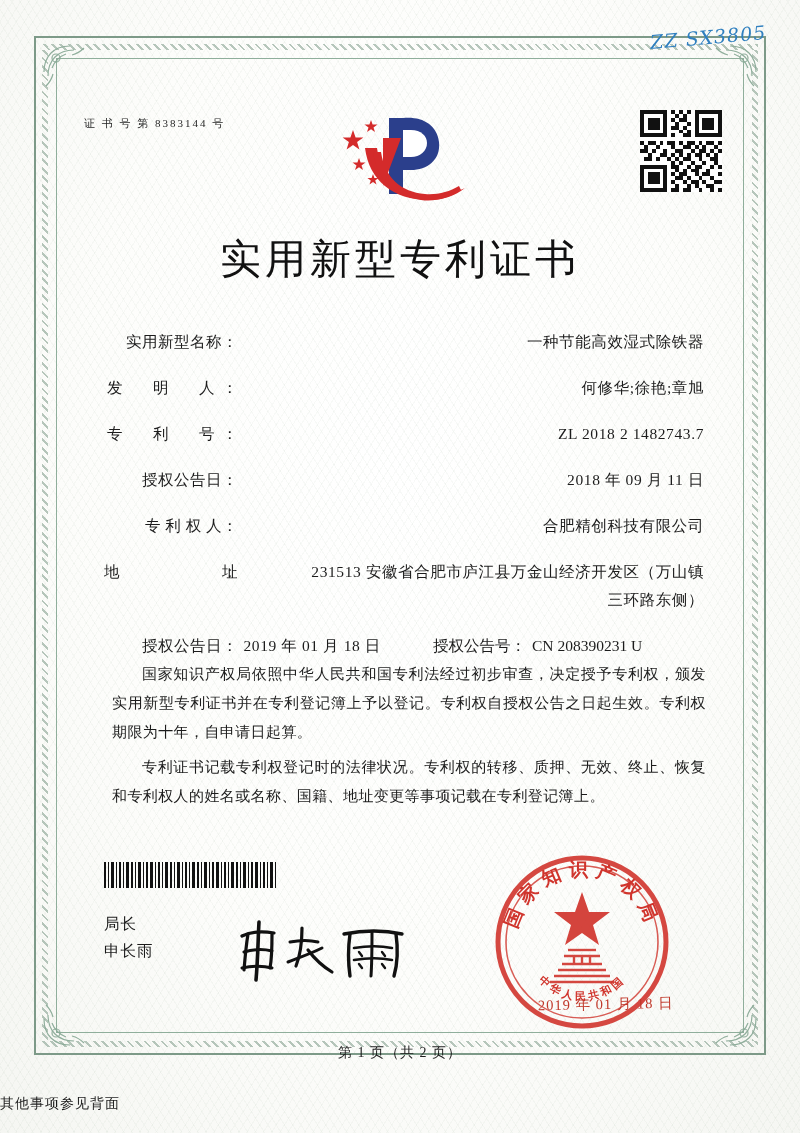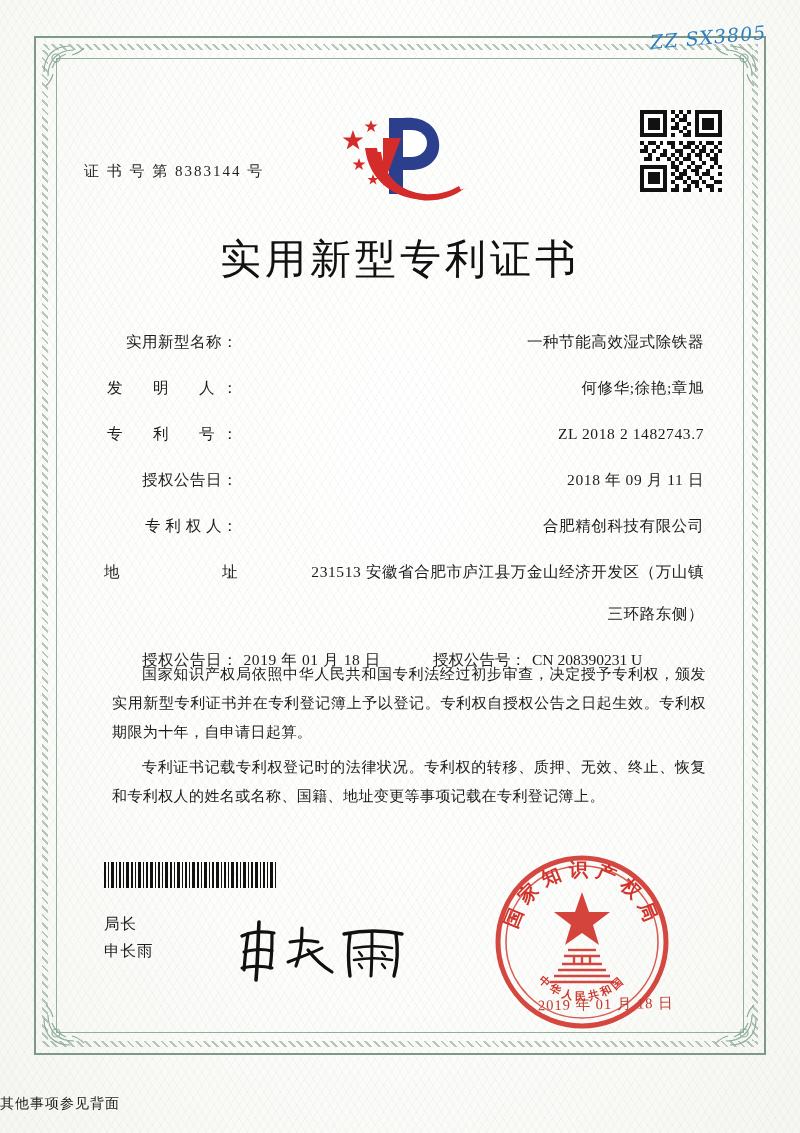--- a/index.html
+++ b/index.html
@@ -81,24 +81,23 @@
     letter-spacing: 1px;
     transform: rotate(-5deg);
     font-style: italic;
   }
 
   
   .cert-no {
     position: absolute;
     left: 84px;
     top: 116px;
-    font-size: 15px;
+    font-size: 11px;
     letter-spacing: 2px;
     color: #1f1f1f;
-    margin-top: 46px;
   }
   .qr {
     position: absolute;
     right: 78px;
     top: 110px;
     width: 82px;
     height: 82px;
   }
   .qr canvas, .qr .qrbox {
     width: 82px; height: 82px;
@@ -149,21 +148,21 @@
     white-space: nowrap;
   }
   .field .lbl.sp  { letter-spacing: 14px; }
   .field .lbl.sp2 { letter-spacing: 7.5px; }
   .field .colon { margin-right: 6px; }
   .field .val {
     flex: 1;
     letter-spacing: 0.6px;
   }
   .field .val2 {
-    margin-top: 21px;
+    margin-top: 7px;
     margin-left: 0;
   }
   .field.inline-two .val { flex: 0 0 auto; }
   .field .lbl2 {
     margin-left: 52px;
     white-space: nowrap;
   }
 
   
   .paras {
@@ -600,14 +599,15 @@
     <text font-family="'Liberation Serif', serif" font-size="19" font-weight="bold" fill="#d0342c" letter-spacing="7">
       <textPath href="#sealTop" startOffset="50%" text-anchor="middle">国家知识产权局</textPath>
     </text>
     <text font-family="'Liberation Serif', serif" font-size="11" font-weight="bold" fill="#d0342c" letter-spacing="3">
       <textPath href="#sealBottom" startOffset="50%" text-anchor="middle">中华人民共和国</textPath>
     </text>
   </svg>
 
   <div class="seal-date">2019 年 01 月 18 日</div>
 
+  <div class="page-no">第 1 页（共 2 页）</div>
   <div class="back-note">其他事项参见背面</div>
 </div>
 
 </body></html>

